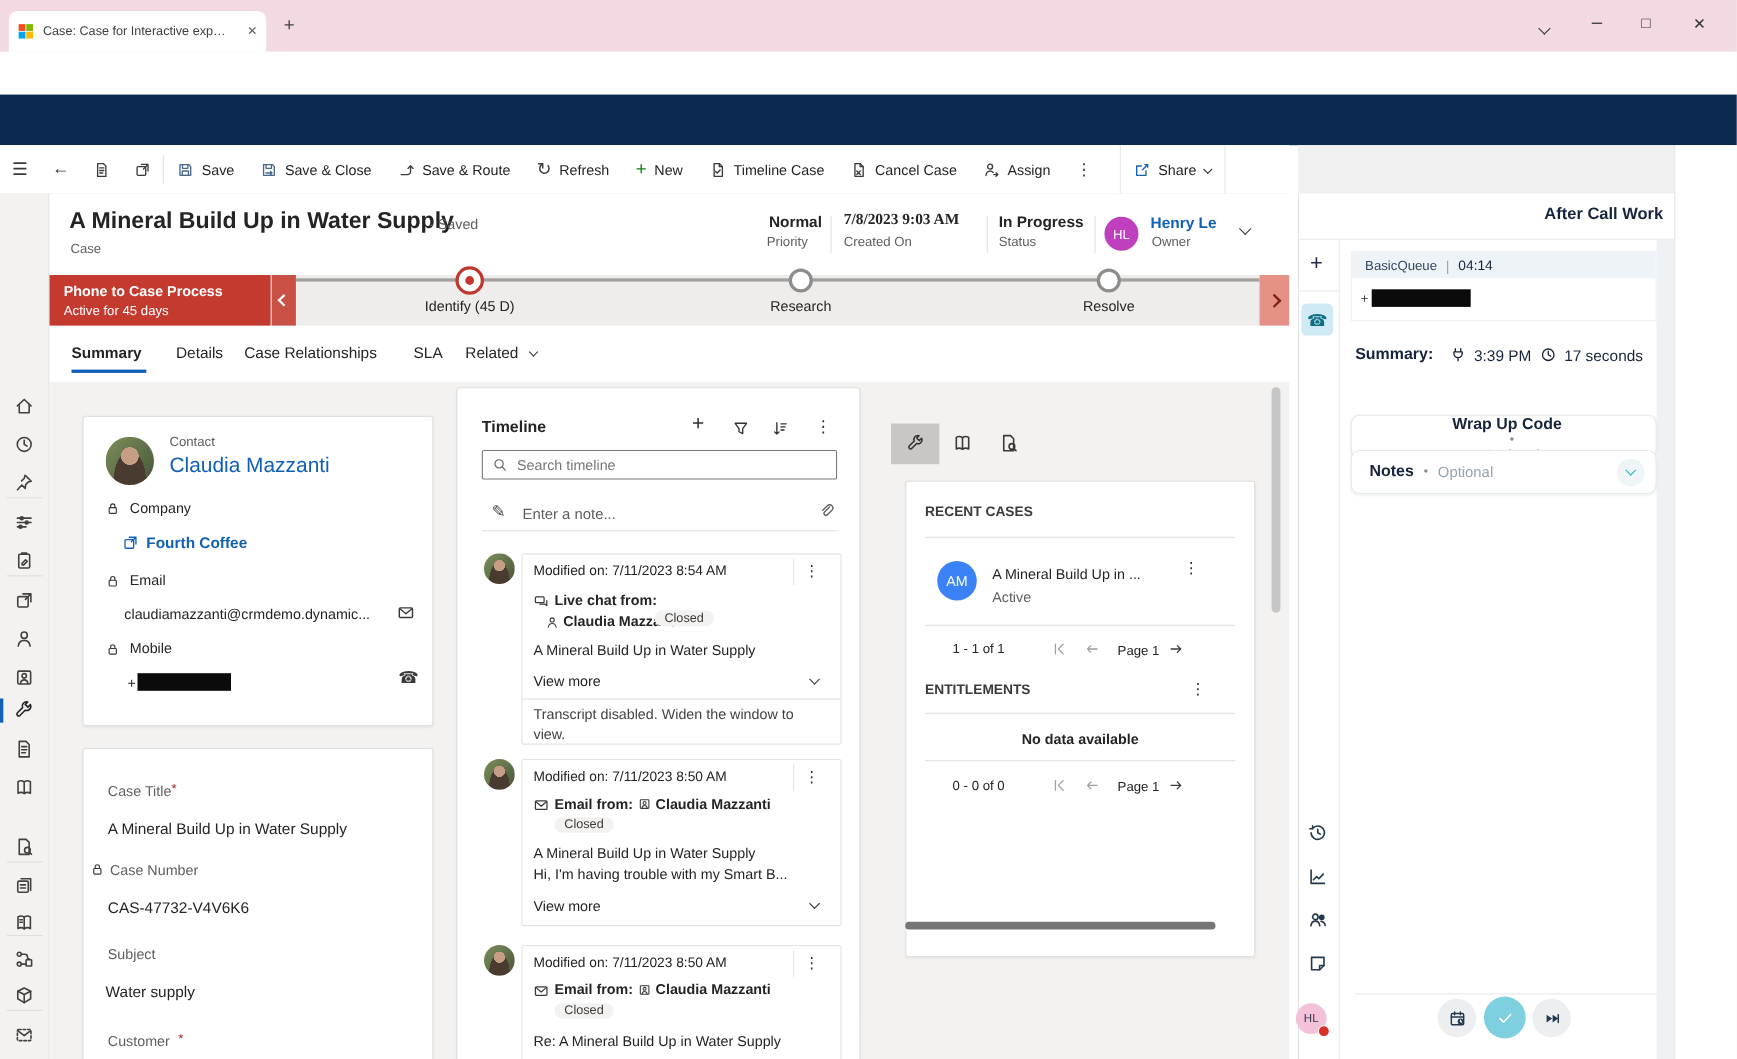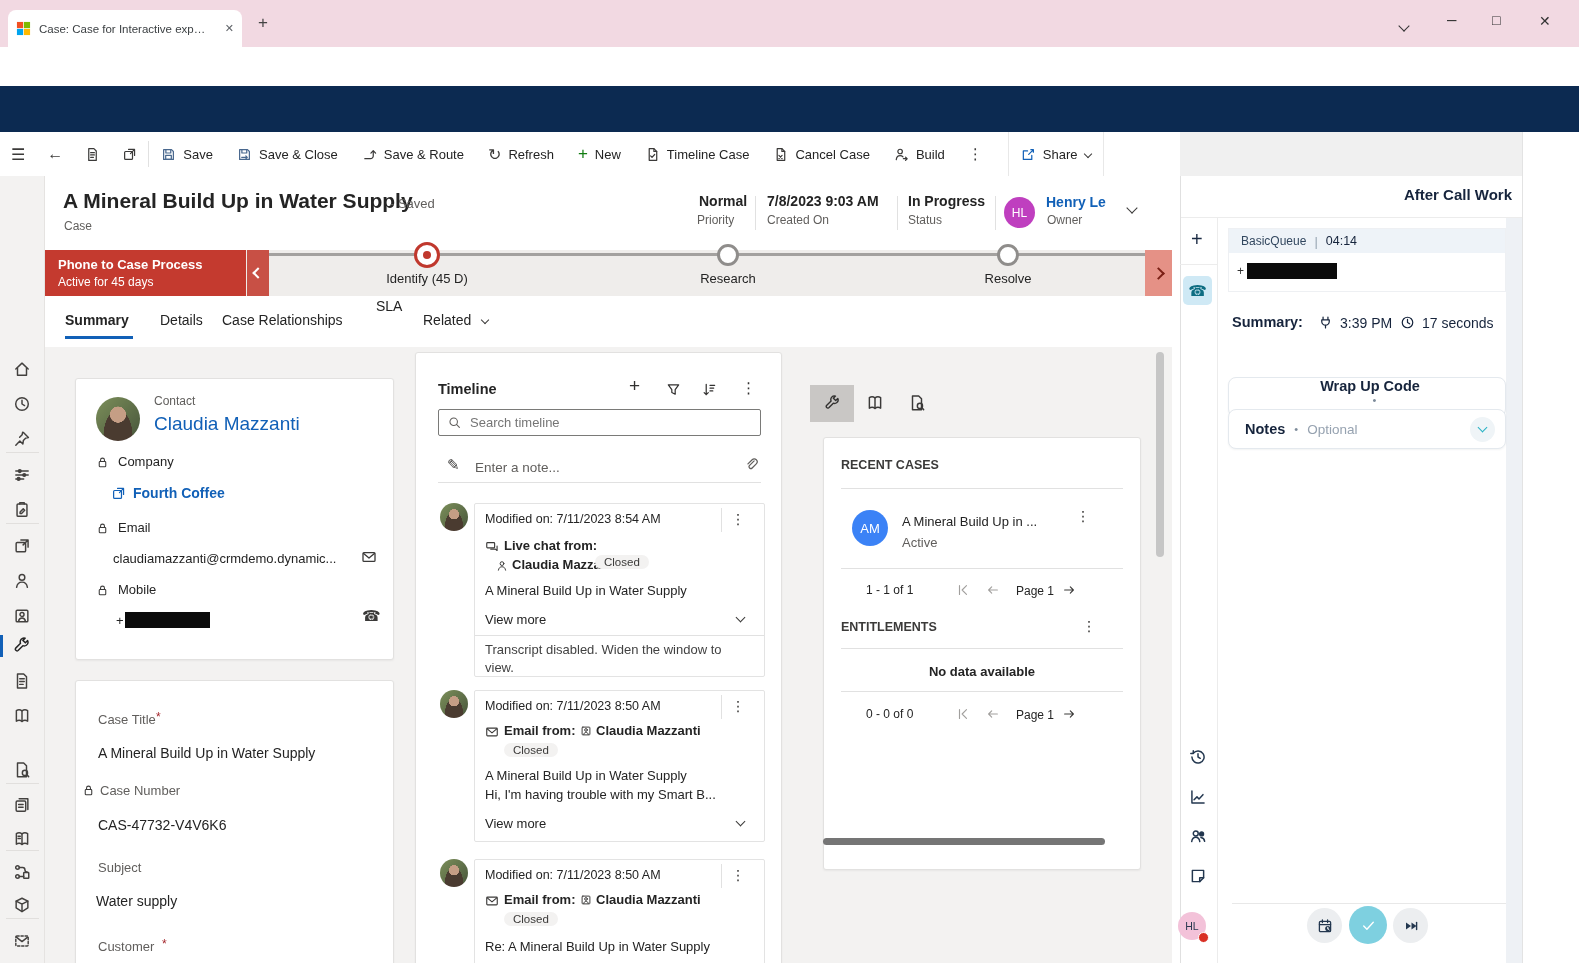--- a/index.html
+++ b/index.html
@@ -202,21 +202,21 @@
           <path d="M9.5 1.8v3h3M6.3 9l3.4 3.4M9.7 9l-3.4 3.4"></path>
         </svg>
       <span>Cancel Case</span>
     </span>
     <span class="cbtn">
       <svg class="i" width="15" height="15" viewBox="0 0 16 16" style="color:#3b3a39;">
           <circle cx="6.5" cy="4.8" r="2.4"></circle>
           <path d="M2.4 13.4c.4-2.9 2-4.2 4.1-4.2 1.2 0 2.2.4 3 1.2"></path>
           <path d="M10 12.5h4M12.3 10.8l1.7 1.7-1.7 1.7"></path>
         </svg>
-      <span>Build</span>
+      <span>Assign</span>
     </span>
     <span class="cico" style="font-size:15px;">⋮</span>
     <span class="cbtn" style="border-left:1px solid #e8e8e8;border-right:1px solid #e8e8e8;margin-left:14px;">
       <svg class="i" width="15" height="15" viewBox="0 0 16 16" style="color:#1160b7;">
           <path d="M10.5 2.8h2.7v2.7M13 3L8.2 7.8M11.5 9v4.2h-9v-9H7"></path>
         </svg>
       <span>Share</span>
       <span class="chev" style="width:5px;height:5px;color:#3b3a39;"></span>
     </span>
   </div>
@@ -319,21 +319,21 @@
 
   <div class="a" style="left:45px;top:176px;width:1127px;height:171px;background:#fff;"></div>
   <div class="a" style="left:45px;top:347px;width:1127px;height:616px;background:#f3f2f1;"></div>
 
   <span class="a nw" style="left:63px;top:189px;font-size:21px;font-weight:600;">A Mineral Build Up in Water Supply</span>
   <span class="a nw" style="left:390px;top:196px;font-size:13px;color:#605e5c;">- Saved</span>
   <span class="a nw" style="left:64px;top:219px;font-size:12px;color:#605e5c;">Case</span>
   <span class="a nw" style="left:699px;top:193px;font-size:14px;font-weight:600;">Normal</span>
   <span class="a nw" style="left:697px;top:213px;font-size:12px;color:#605e5c;">Priority</span>
   <div class="a" style="left:755px;top:196px;width:1px;height:34px;background:#e1e1e1;"></div>
-  <span class="a nw" style="left:767px;top:193px;font-size:14px;font-weight:600;">7/8/2023 9:03 AM</span>
+  <span class="a nw" style="left:767px;top:193px;font-size:14px;font-weight:600;font-family:Liberation Serif, serif;">7/8/2023 9:03 AM</span>
   <span class="a nw" style="left:767px;top:213px;font-size:12px;color:#605e5c;">Created On</span>
   <div class="a" style="left:897px;top:196px;width:1px;height:34px;background:#e1e1e1;"></div>
   <span class="a nw" style="left:908px;top:193px;font-size:14px;font-weight:600;">In Progress</span>
   <span class="a nw" style="left:908px;top:213px;font-size:12px;color:#605e5c;">Status</span>
   <div class="a" style="left:995px;top:196px;width:1px;height:34px;background:#e1e1e1;"></div>
   <div class="a flex" style="left:1004px;top:197px;width:31px;height:31px;border-radius:50%;background:#bf3fbf;color:#fff;font-size:12px;justify-content:center;">
     <span>HL</span>
   </div>
   <span class="a nw" style="left:1046px;top:194px;font-size:14px;font-weight:600;color:#1160b7;">Henry Le</span>
   <span class="a nw" style="left:1047px;top:213px;font-size:12px;color:#605e5c;">Owner</span>
@@ -357,21 +357,21 @@
   <div class="a" style="left:997px;top:244px;width:22px;height:22px;border-radius:50%;background:#fff;border:3px solid #8f8d8b;box-sizing:border-box;"></div>
   <div class="a nw" style="left:948px;top:271px;width:120px;text-align:center;font-size:13px;">Resolve</div>
   <div class="a flex" style="left:1145px;top:250px;width:27px;height:46px;background:#e59186;justify-content:center;color:#7b2016;">
       <span class="chev r" style="width:7px;height:7px;border-width:2.2px;"></span>
     </div>
 
   <span class="a nw" style="left:65px;top:312px;font-size:14px;font-weight:600;">Summary</span>
   <div class="a" style="left:65px;top:336px;width:68px;height:3px;background:#1160b7;"></div>
   <span class="a nw" style="left:160px;top:312px;font-size:14px;">Details</span>
   <span class="a nw" style="left:222px;top:312px;font-size:14px;">Case Relationships</span>
-  <span class="a nw" style="left:376px;top:298px;font-size:14px;">SLA</span>
+  <span class="a nw" style="left:376px;top:312px;font-size:14px;">SLA</span>
   <span class="a nw" style="left:423px;top:312px;font-size:14px;">Related</span>
   <span class="chev a" style="left:482px;top:317px;width:5px;height:5px;color:#3b3a39;"></span>
 
   <div class="card" style="left:75px;top:378px;width:317px;height:280px;">
     <div class="a photo" style="left:20px;top:18px;width:44px;height:44px;"></div>
     <span class="a nw" style="left:78px;top:15px;font-size:12px;color:#605e5c;">Contact</span>
     <span class="a nw" style="left:78px;top:34px;font-size:19px;color:#1160b7;">Claudia Mazzanti</span>
     <svg class="i a" width="13" height="13" viewBox="0 0 16 16" style="left:20px;top:77px;color:#3b3a39;">
         <rect x="4" y="6.8" width="8" height="6.4" rx="1"></rect>
         <path d="M5.6 6.8V5a2.4 2.4 0 0 1 4.8 0v1.8"></path>

